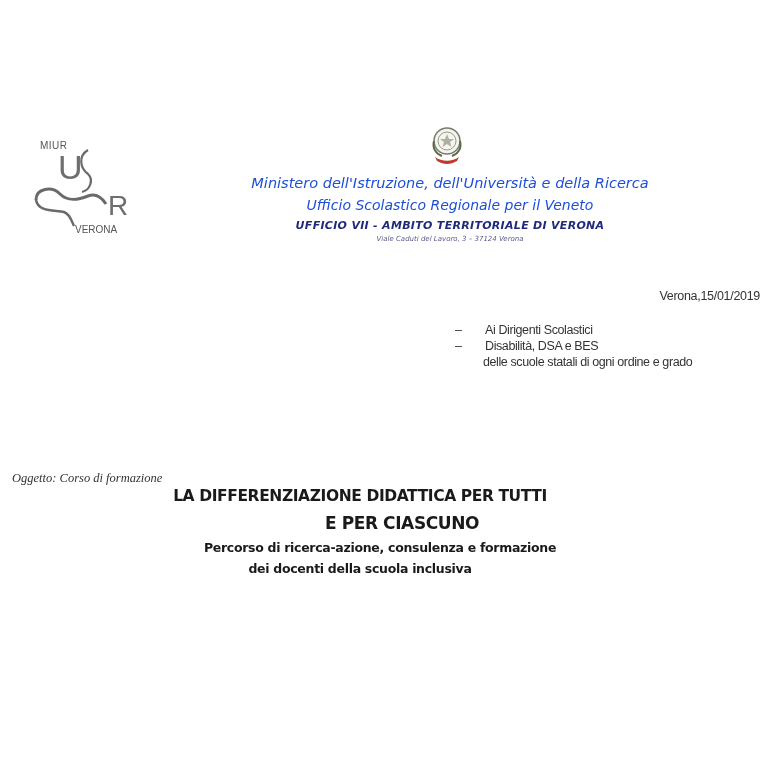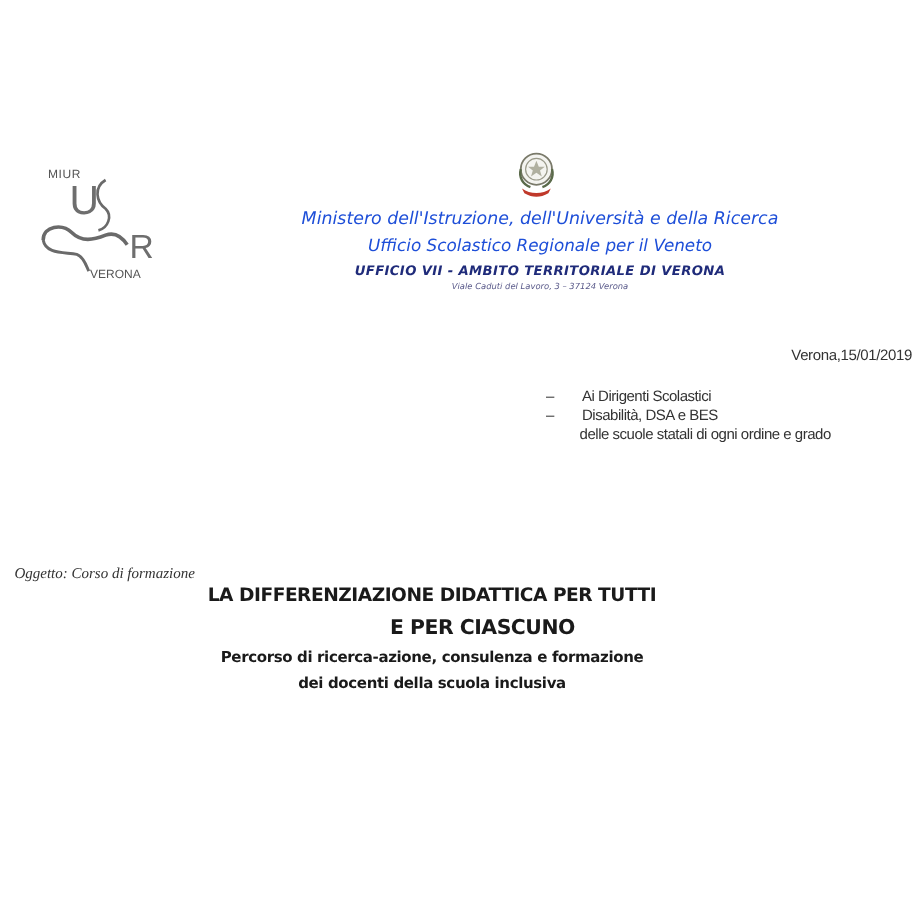--- a/index.html
+++ b/index.html
@@ -34,21 +34,21 @@
   .recip .cont { padding-left: 30px; }
   .recip .tail { padding-left: 28px; }
 
   
   .oggetto { left: 12px; top: 427px; font-family: "Liberation Serif", serif; font-style: italic; font-size: 12.5px; color: #333; margin-top: 44px; }
 
   
   .title-block { left: 0; width: 720px; text-align: center; font-family: "DejaVu Sans", sans-serif; font-weight: bold; color: #1a1a1a; }
   .t1 { top: 487px; font-size: 15.5px; letter-spacing: -0.4px; }
   .t2 { top: 513px; font-size: 17px; letter-spacing: -0.4px; padding-left: 42px; }
-  .t3 { top: 540px; font-size: 12.5px; letter-spacing: -0.3px; }
+  .t3 { top: 540px; font-size: 12.5px; letter-spacing: -0.3px; padding-left: 20px; }
   .t4 { top: 561px; font-size: 12.5px; letter-spacing: -0.3px; }
 </style>
 </head>
 <body>
 
 <div class="abs logo">
   <svg width="110" height="100" viewBox="0 0 110 100">
     <path d="M58 12 C48 18, 50 30, 58 36 C64 42, 60 52, 52 54" fill="none" stroke="#6a6a6a" stroke-width="2.2"></path>
     <path d="M6 62 C6 50, 22 48, 30 56 C38 64, 48 62, 58 58 C66 55, 72 60, 76 66" fill="none" stroke="#6a6a6a" stroke-width="3"></path>
     <path d="M6 62 C8 74, 24 72, 34 74 C40 76, 42 84, 44 88" fill="none" stroke="#6a6a6a" stroke-width="2.5"></path>

